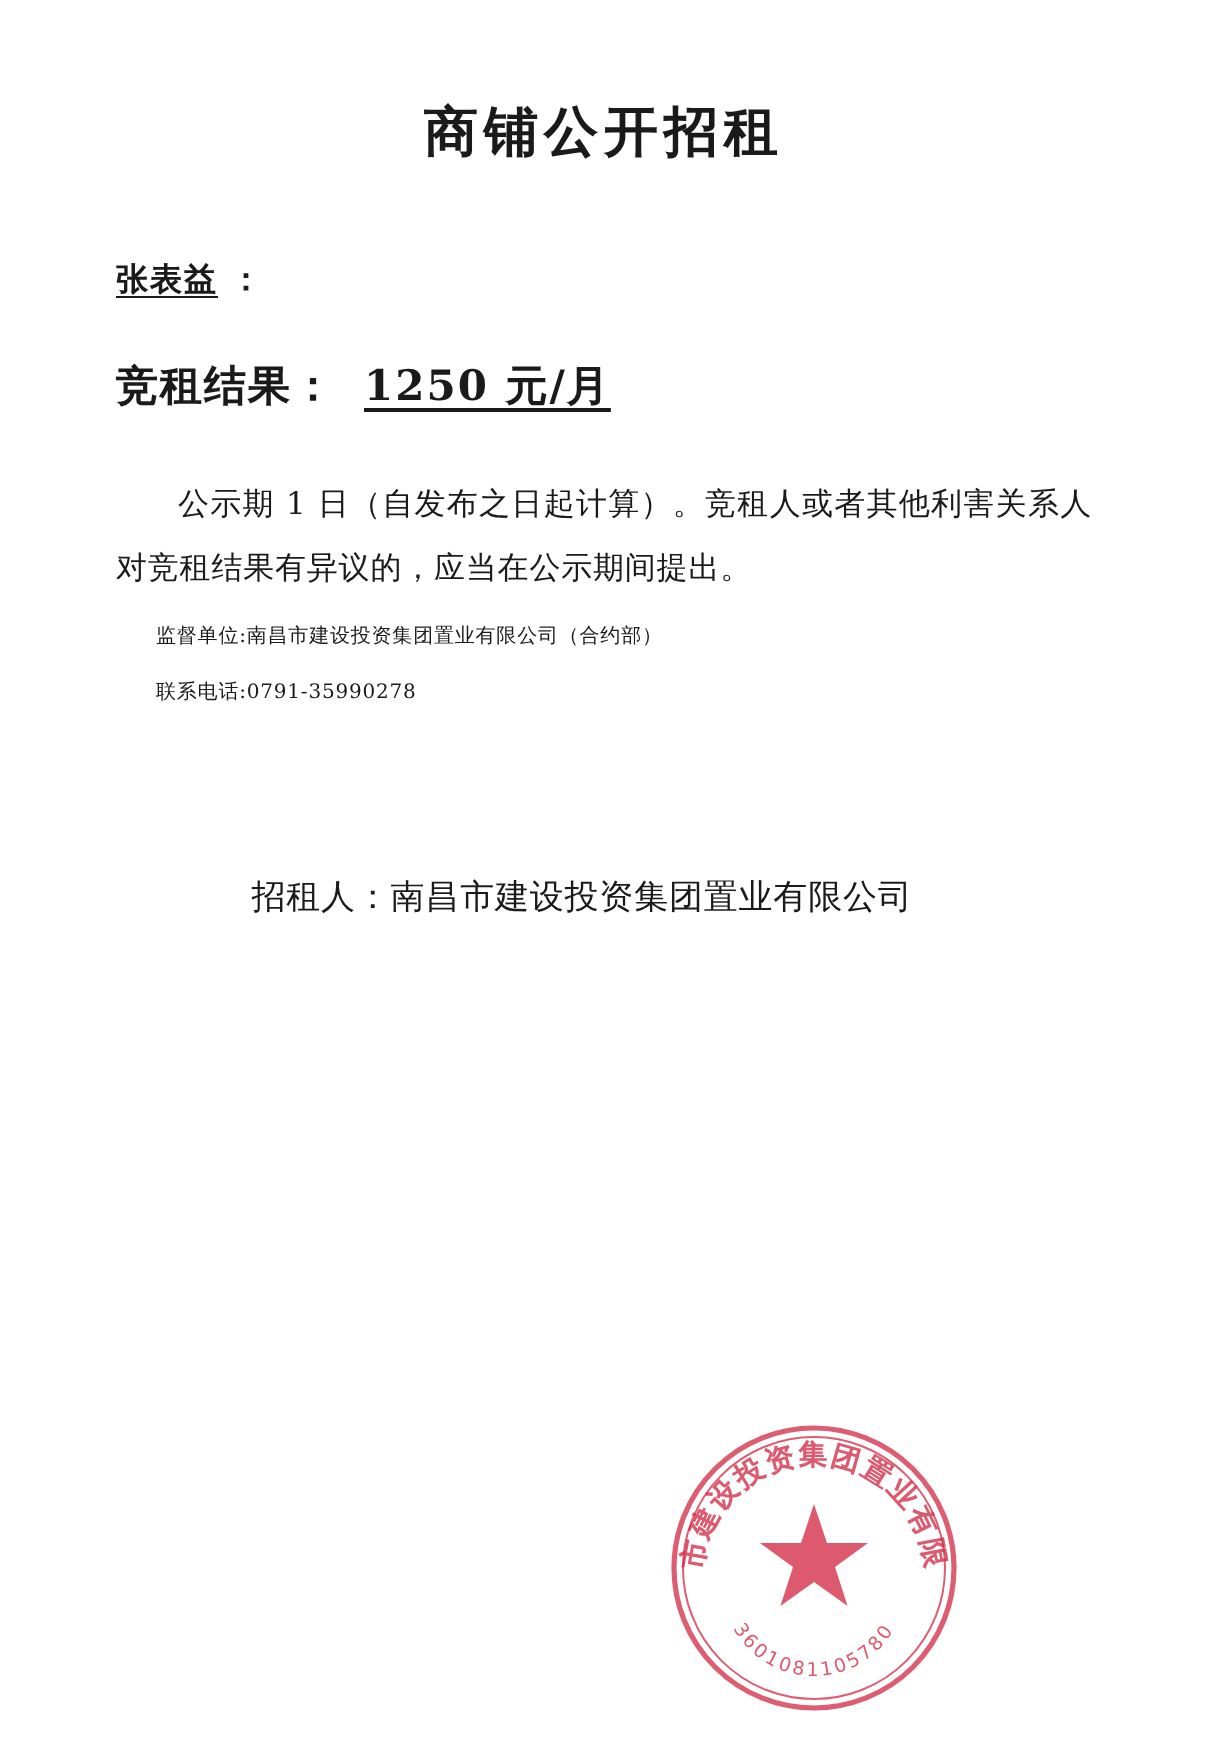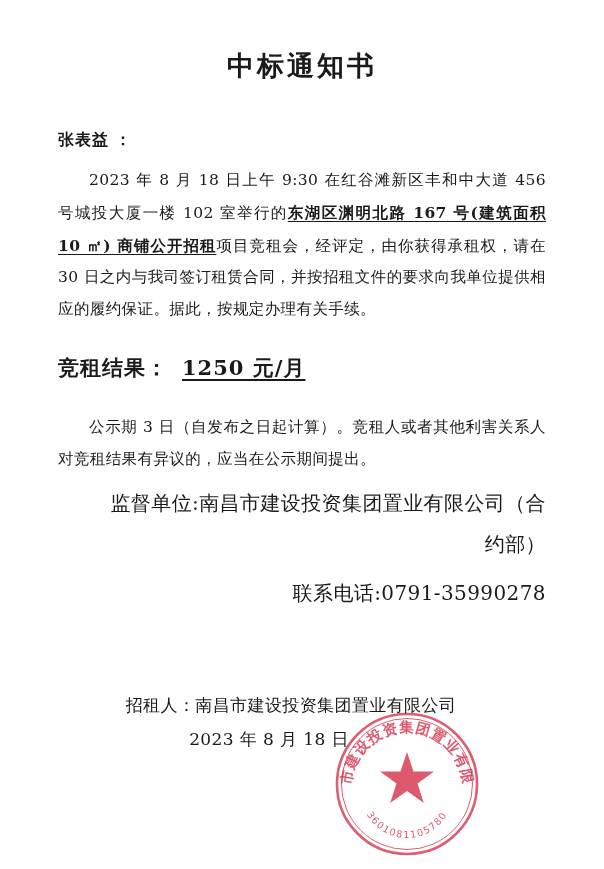--- a/index.html
+++ b/index.html
@@ -31,20 +31,21 @@
     margin-bottom: 0;
     font-family: "DejaVu Serif", "Liberation Serif", serif;
   }
   .salutation {
     margin-top: 46px;
     font-size: 16px;
     font-weight: bold;
     letter-spacing: 1px;
   }
   .salutation .name {
+    text-decoration: underline;
     text-underline-offset: 3px;
   }
   .salutation .colon {
     font-weight: bold;
     margin-left: 6px;
   }
   .body-para {
     margin-top: 14px;
     font-size: 15.5px;
     line-height: 2.05;
@@ -74,25 +75,24 @@
   .notice-para {
     margin-top: 30px;
     font-size: 15.5px;
     line-height: 2.05;
     text-align: justify;
     text-indent: 2em;
     letter-spacing: 0.4px;
   }
   .contact-block {
     margin-top: 8px;
-    font-size: 20px;
+    font-size: 10px;
     line-height: 2.05;
     letter-spacing: 0.4px;
     text-indent: 2em;
-    text-align: right;
   }
   .signature-block {
     margin-top: 74px;
     text-align: center;
     font-size: 17px;
     line-height: 2.0;
     letter-spacing: 0.4px;
     padding-right: 22px;
     position: relative;
     z-index: 2;
@@ -110,35 +110,32 @@
     z-index: 1;
     pointer-events: none;
   }
   .seal svg { display: block; }
 </style>
 </head>
 <body>
 
 <div class="page">
 
-  <div class="doc-title">中标通知书</div>
+  <div class="doc-title">商铺公开招租</div>
 
   <div class="salutation">
     <span class="name">张表益</span><span class="colon">：</span>
   </div>
 
-  <div class="body-para">
-    <span>2023 年 8 月 18 日上午 9:30 在红谷滩新区丰和中大道 456 号城投大厦一楼 102 室举行的</span><span class="emph">东湖区渊明北路 167 号(建筑面积 10 ㎡) 商铺公开招租</span><span>项目竞租会，经评定，由你获得承租权，请在 30 日之内与我司签订租赁合同，并按招租文件的要求向我单位提供相应的履约保证。据此，按规定办理有关手续。</span>
-  </div>
 
   <div class="result-line">
     <span>竞租结果：</span><span class="result-value">1250 元/月</span>
   </div>
 
-  <div class="notice-para">公示期 3 日（自发布之日起计算）。竞租人或者其他利害关系人对竞租结果有异议的，应当在公示期间提出。</div>
+  <div class="notice-para">公示期 1 日（自发布之日起计算）。竞租人或者其他利害关系人对竞租结果有异议的，应当在公示期间提出。</div>
 
   <div class="contact-block">监督单位:南昌市建设投资集团置业有限公司（合约部）</div>
   <div class="contact-block">联系电话:0791-35990278</div>
 
   <div class="seal">
     <svg width="152" height="152" viewBox="0 0 152 152" xmlns="http://www.w3.org/2000/svg">
       <g fill="none" stroke="#d4304a" stroke-width="2.6" opacity="0.78">
         <circle cx="76" cy="76" r="70"></circle>
         <circle cx="76" cy="76" r="65.5" stroke-width="1"></circle>
       </g>
@@ -153,16 +150,15 @@
         <textPath href="#sealTopArc" startOffset="50%" text-anchor="middle">南昌市建设投资集团置业有限公司</textPath>
       </text>
       <text font-family="DejaVu Sans, Liberation Sans, sans-serif" font-size="9.5" fill="#d4304a" opacity="0.8" letter-spacing="1.5">
         <textPath href="#sealBottomArc" startOffset="50%" text-anchor="middle">3601081105780</textPath>
       </text>
     </svg>
   </div>
 
   <div class="signature-block">
     <div>招租人：南昌市建设投资集团置业有限公司</div>
-    <div class="sig-date">2023 年 8 月 18 日</div>
   </div>
 
 </div>
 
 </body></html>

